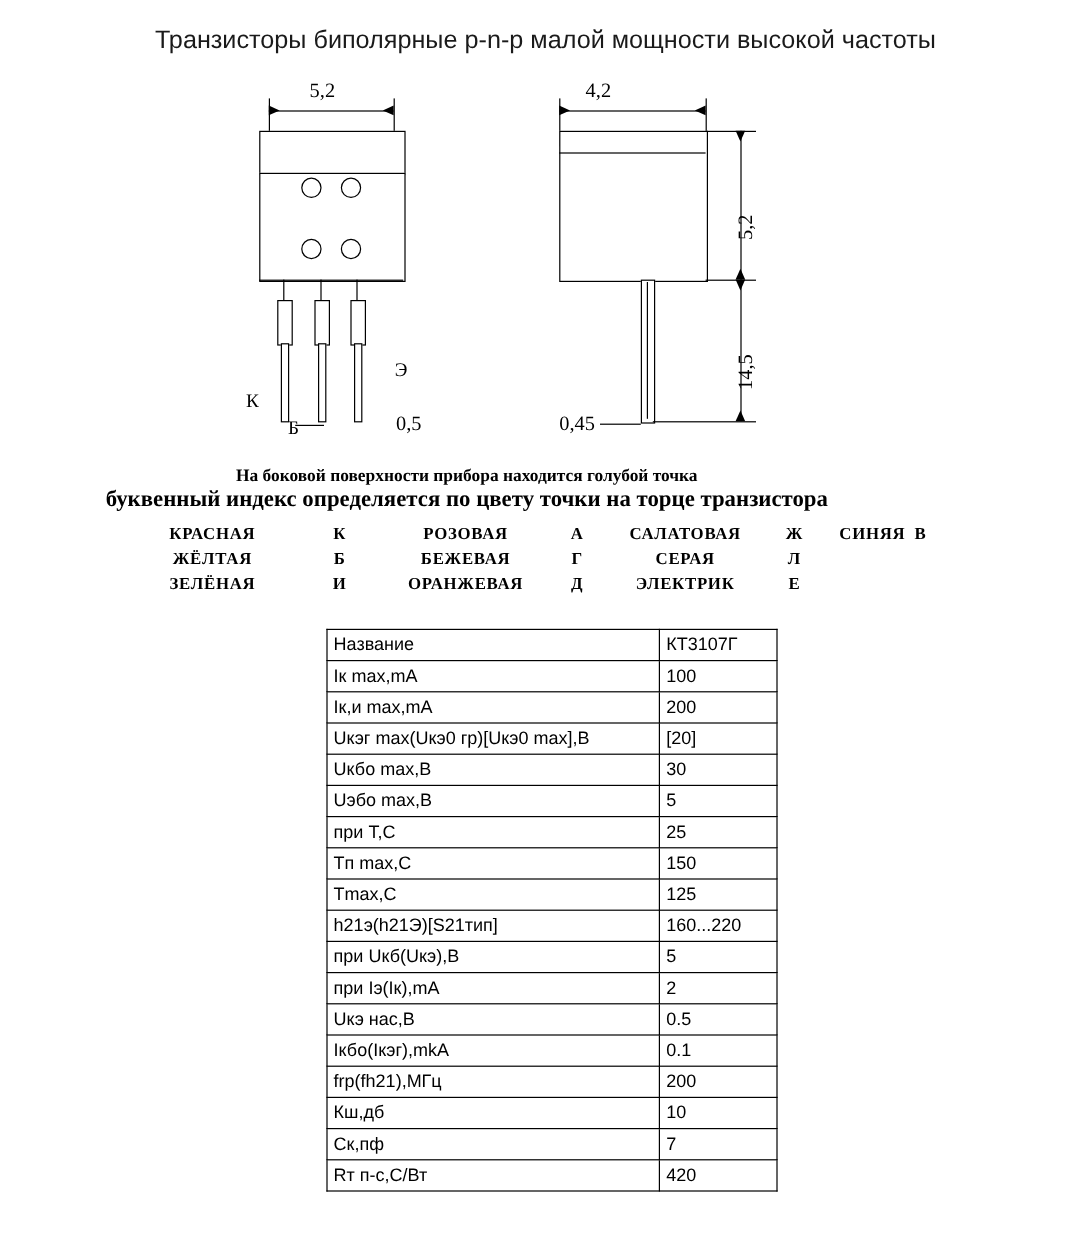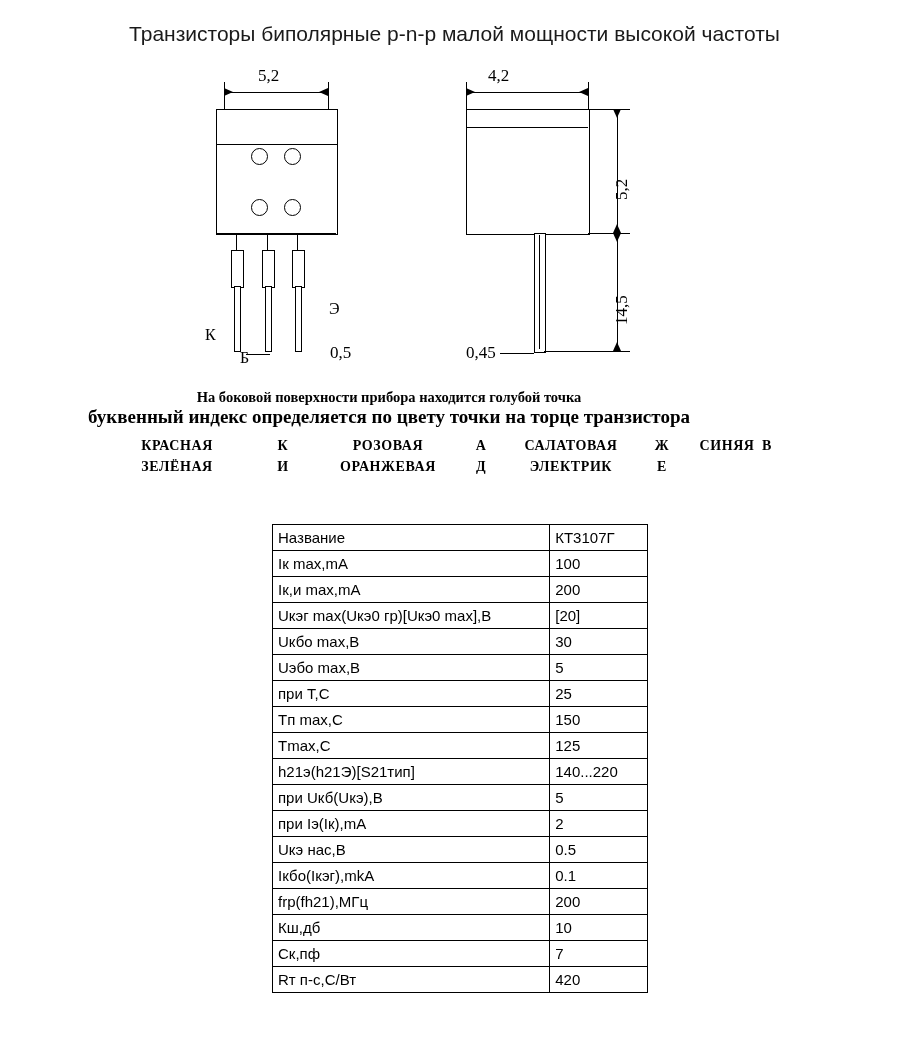--- a/index.html
+++ b/index.html
@@ -243,20 +243,30 @@
       <td class="lg-name">КРАСНАЯ</td>
       <td class="lg-code">К</td>
       <td class="lg-name2">РОЗОВАЯ</td>
       <td class="lg-code2">А</td>
       <td class="lg-name3">САЛАТОВАЯ</td>
       <td class="lg-code3">Ж</td>
       <td class="lg-name4">СИНЯЯ</td>
       <td>В</td>
     </tr>
     <tr>
+      <td class="lg-name">ЖЁЛТАЯ</td>
+      <td class="lg-code">Б</td>
+      <td class="lg-name2">БЕЖЕВАЯ</td>
+      <td class="lg-code2">Г</td>
+      <td class="lg-name3">СЕРАЯ</td>
+      <td class="lg-code3">Л</td>
+      <td class="lg-name4"></td>
+      <td></td>
+    </tr>
+    <tr>
       <td class="lg-name">ЗЕЛЁНАЯ</td>
       <td class="lg-code">И</td>
       <td class="lg-name2">ОРАНЖЕВАЯ</td>
       <td class="lg-code2">Д</td>
       <td class="lg-name3">ЭЛЕКТРИК</td>
       <td class="lg-code3">Е</td>
       <td class="lg-name4"></td>
       <td></td>
     </tr>
   </tbody>
@@ -296,21 +306,21 @@
   <tr>
         <td class="pname">Tп max,C</td>
         <td class="pval">150</td>
       </tr>
   <tr>
         <td class="pname">Tmax,C</td>
         <td class="pval">125</td>
       </tr>
   <tr>
         <td class="pname">h21э(h21Э)[S21тип]</td>
-        <td class="pval">140...220</td>
+        <td class="pval">160...220</td>
       </tr>
   <tr>
         <td class="pname">при Uкб(Uкэ),B</td>
         <td class="pval">5</td>
       </tr>
   <tr>
         <td class="pname">при Iэ(Iк),mA</td>
         <td class="pval">2</td>
       </tr>
   <tr>

